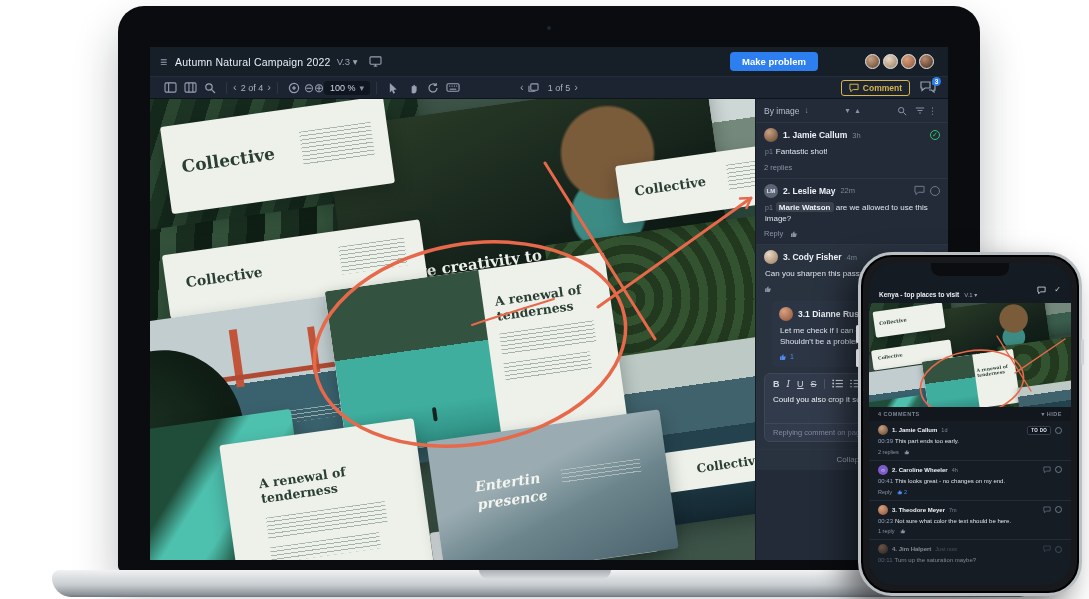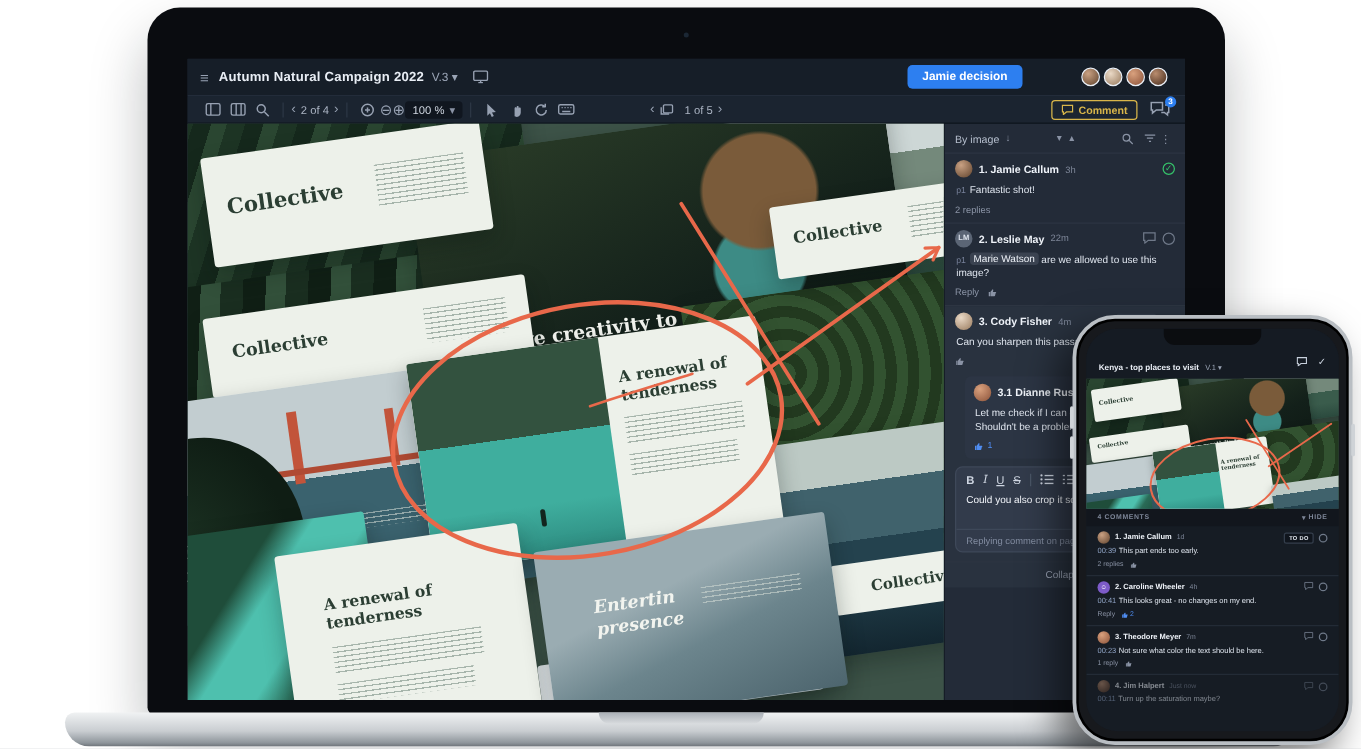--- a/index.html
+++ b/index.html
@@ -12,21 +12,21 @@
   border-radius:26px 26px 6px 6px;box-shadow:0 24px 44px rgba(15,20,26,.28);z-index:10}
 .camdot{position:absolute;left:50%;top:20px;width:4px;height:4px;margin-left:-2px;border-radius:50%;background:#1b2734}
 .screen{position:absolute;left:32px;top:41px;width:798px;height:513px;background:#1c2530;overflow:hidden;display:flex;flex-direction:column}
 .base{position:absolute;left:52px;top:570px;width:986px;height:27px;z-index:11;
   background:linear-gradient(#f0f2f3,#c9cdd1 55%,#8e959b 90%,#6f757b);border-radius:8px 8px 20px 20px}
 .base .notch{position:absolute;left:50%;top:0;width:132px;height:9px;margin-left:-66px;
   background:linear-gradient(#aab0b6,#d8dbde);border-radius:0 0 10px 10px}
 
 
 .topbar{height:30px;background:#161e28;border-bottom:1px solid #232c3a;display:flex;align-items:center;padding:0 10px;flex:0 0 auto}
-.tb-title{color:#e9eef5;font-size:10.5px;font-weight:bold;margin:0 6px 0 8px;letter-spacing:.2px}
+.tb-title{color:#e9eef5;font-size:10.5px;font-weight:normal;margin:0 6px 0 8px;letter-spacing:.2px}
 .tb-ver{color:#9aa4b5;font-size:9.5px;margin-right:8px}
 .glyph{color:#97a1b2;font-size:11px;line-height:1}
 .btn-decision{margin-left:auto;margin-right:120px;background:#2d7ff0;color:#fff;border:none;border-radius:4px;
   font-size:9.5px;font-weight:bold;padding:4px 12px;font-family:inherit;cursor:pointer}
 .avatars{display:flex;position:absolute;right:14px;top:7px}
 .av{width:15px;height:15px;border-radius:50%;border:1.5px solid #e9eef5;margin-left:3px}
 .av1{background:radial-gradient(circle at 35% 30%,#c9a183,#5f422c)}
 .av2{background:radial-gradient(circle at 35% 30%,#ead9c6,#97795c)}
 .av3{background:radial-gradient(circle at 35% 30%,#d9a17e,#8a5138)}
 .av4{background:radial-gradient(circle at 35% 30%,#b98c6e,#43291a)}
@@ -88,21 +88,21 @@
   font-size:6px;font-weight:bold;color:#dfe5ee}
 .cauthor{font-weight:bold;font-size:8.5px;color:#eef2f8;white-space:nowrap}
 .ctime{color:#7d8698;font-size:7.5px}
 .cright{margin-left:auto;display:flex;align-items:center;gap:5px}
 .ring{width:10px;height:10px;border:1px solid #6f7989;border-radius:50%;display:inline-flex;align-items:center;justify-content:center}
 .ring.green{border-color:#35c26a;color:#35c26a;font-size:7px}
 .bub-ic svg{stroke:#6f7989;fill:none;stroke-width:1.1}
 .todo{background:#10151d;color:#e8edf4;font-size:6.5px;font-weight:bold;letter-spacing:.4px;border-radius:2px;padding:1.5px 4px;border:1px solid #343e4c}
 .cbody{margin:5px 0 0 1px;color:#dfe5ee;font-size:8px;line-height:1.35}
 .ptag{color:#77819a;font-size:7px;margin-right:3px}
-.mention{background:#3a4250;border-radius:3px;padding:0.5px 3px;color:#eef2f8;font-weight:normal;cursor:pointer}
+.mention{background:#3a4250;border-radius:3px;padding:0.5px 3px;color:#eef2f8;font-weight:bold;cursor:pointer}
 .cfoot{margin-top:5px;display:flex;align-items:center;gap:7px;color:#8a93a5;font-size:7.5px}
 .thumb{display:inline-flex;cursor:pointer}
 .thumb svg{fill:#8a93a5}
 .thumb.liked svg{fill:#4f8df2}
 .likecount{color:#4f8df2;font-size:7px;margin-left:-4px}
 .thread{background:#29323f}
 .replycard{margin:2px 8px 6px 16px;background:#2c3544;border-radius:5px;padding:6px 7px}
 .editor{margin:0 8px 7px;background:#323b4b;border:1px solid #3e4859;border-radius:6px;overflow:hidden}
 .ed-tools{display:flex;align-items:center;gap:7px;padding:5px 8px 3px;color:#cfd6e2;font-size:9px}
 .ed-b{font-weight:bold;cursor:pointer}.ed-i{font-style:italic;font-family:"DejaVu Serif",serif;cursor:pointer}
@@ -159,21 +159,21 @@
         <span class="glyph" style="font-size:12px">≡</span>
         <span class="tb-title">Autumn Natural Campaign 2022</span>
         <span class="tb-ver"><span>V.3</span> <span>▾</span></span>
         <span class="tool">
             <svg width="13" height="11" viewBox="0 0 14 12">
               <rect x="1" y="1" width="12" height="8" rx="1"></rect>
               <line x1="5" y1="11" x2="9" y2="11"></line>
               <line x1="7" y1="9" x2="7" y2="11"></line>
             </svg>
           </span>
-        <button class="btn-decision">Jamie decision</button>
+        <button class="btn-decision">Make problem</button>
         <div class="avatars">
           <span class="av av1"></span>
           <span class="av av2"></span>
           <span class="av av3"></span>
           <span class="av av4"></span>
         </div>
       </div>
 
       <div class="toolbar">
         <span class="tool">

